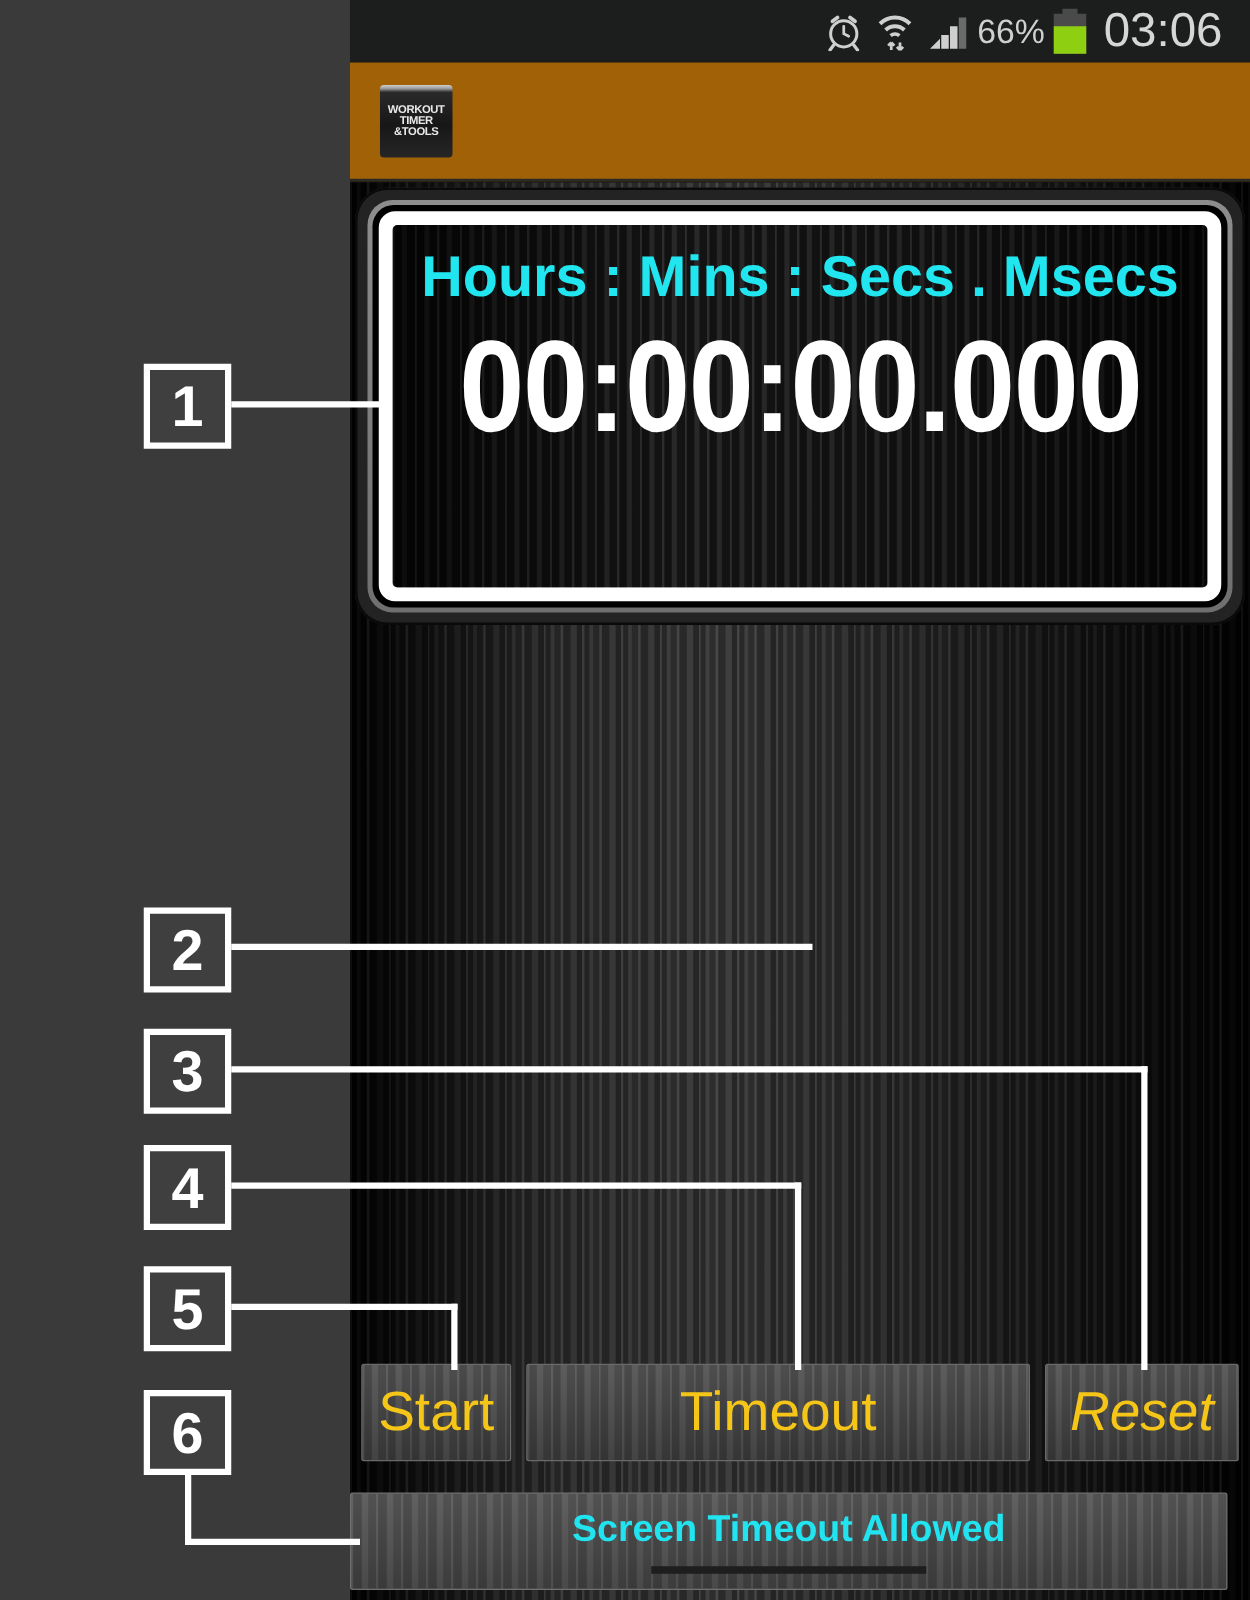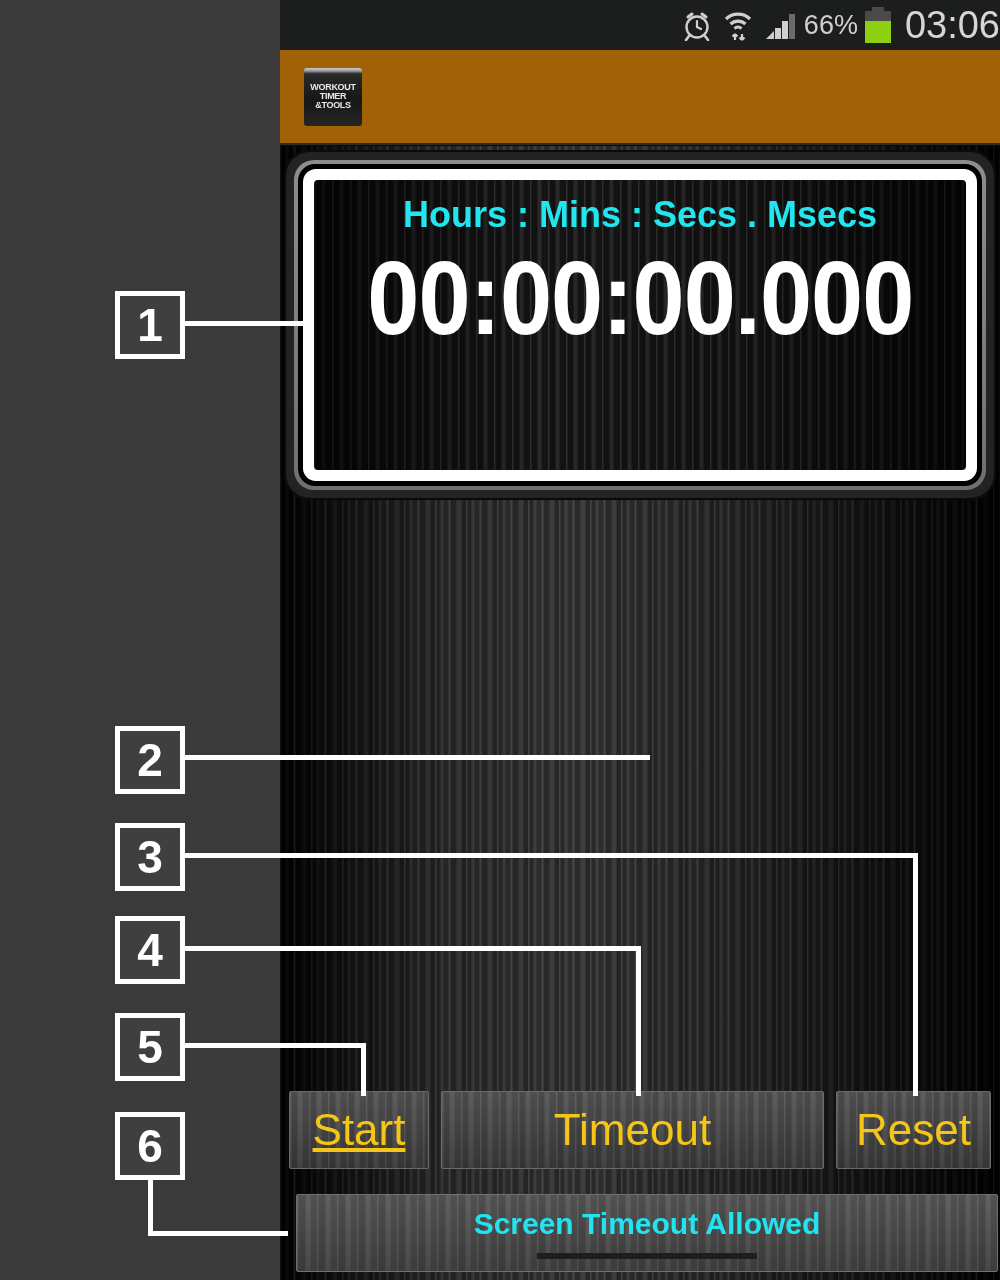--- a/index.html
+++ b/index.html
@@ -50,21 +50,21 @@
         rgba(0,0,0,0.34) 27px, rgba(0,0,0,0.34) 31px),
       linear-gradient(90deg, #000 0%, #2e2e2e 22%, #3b3b3b 42%,
                       #2a2a2a 62%, #141414 82%, #000 100%);
   }
 
   
   #statusbar{
     position:absolute; left:0; top:0; width:720px; height:50px;
     background:#1c1e1e;
     display:flex; align-items:center; justify-content:flex-end;
-    padding-right:0;
+    padding-right:22px;
   }
   #statusbar .sb-item{ display:flex; align-items:center; margin-left:11px; }
   #clock{ color:#d6d6d6; font-size:38px; letter-spacing:0px; margin-left:14px;
           font-family:Liberation Sans, sans-serif; }
   #pct{ color:#cfcfcf; font-size:27px; margin-left:6px; }
 
   
   .battery{ position:relative; width:26px; height:36px; margin-left:7px; }
   .battery .cap{ position:absolute; left:7px; top:0; width:12px; height:5px; background:#4a4a4a; }
   .battery .body{ position:absolute; left:0; top:4px; width:26px; height:32px; background:#4a4a4a; }
@@ -128,21 +128,21 @@
       repeating-linear-gradient(90deg,
         rgba(255,255,255,0.05) 0px, rgba(255,255,255,0.05) 1px,
         rgba(0,0,0,0.5) 2px, rgba(0,0,0,0.5) 7px,
         rgba(255,255,255,0.025) 8px, rgba(255,255,255,0.025) 11px,
         rgba(0,0,0,0.45) 12px, rgba(0,0,0,0.45) 18px),
       linear-gradient(90deg,#060606,#242424 35%,#1e1e1e 65%,#050505);
     display:flex; flex-direction:column; align-items:center;
     padding-top:14px;
   }
   #display-label{
-    color:#21e6f0; font-size:36px; font-weight:bold;
+    color:#21e6f0; font-size:46px; font-weight:bold;
     font-family:"Liberation Sans", sans-serif;
     letter-spacing:0px;
   }
   #display-time{
     color:#ffffff; font-size:104px; font-weight:bold;
     font-family:"Liberation Sans Narrow","Liberation Sans",sans-serif;
     transform:scaleX(0.90);
     margin-top:8px; letter-spacing:-1px; line-height:1.05;
   }
 
@@ -161,27 +161,27 @@
         rgba(255,255,255,0.03) 8px, rgba(255,255,255,0.03) 12px,
         rgba(0,0,0,0.12) 13px, rgba(0,0,0,0.12) 19px),
       linear-gradient(180deg,#585858,#3d3d3d);
     border:1px solid #6a6a6a;
     border-radius:2px;
     color:#f5c518;
     font-size:44px;
     display:flex; align-items:center; justify-content:center;
     font-family:"Liberation Sans", sans-serif;
   }
-  #btn-start{ width:140px;text-decoration:underline; }
+  #btn-start{ width:120px; }
   #btn-interval{ flex:1; margin:0 12px; }
-  #btn-reset{ width:155px; }
+  #btn-reset{ width:155px;font-style:italic; }
 
   
   #timeout-bar{
-    position:absolute; left:16px; bottom:8px; width:702px; height:78px;
+    position:absolute; left:0; bottom:8px; width:702px; height:78px;
     background-color:#4e4e4e;
     background-image:
       repeating-linear-gradient(90deg,
         rgba(255,255,255,0.05) 0px, rgba(255,255,255,0.05) 1px,
         rgba(0,0,0,0.15) 2px, rgba(0,0,0,0.15) 8px,
         rgba(255,255,255,0.03) 9px, rgba(255,255,255,0.03) 13px,
         rgba(0,0,0,0.11) 14px, rgba(0,0,0,0.11) 20px),
       linear-gradient(180deg,#5c5c5c,#434343);
     border:1px solid #707070;
     border-radius:2px;

